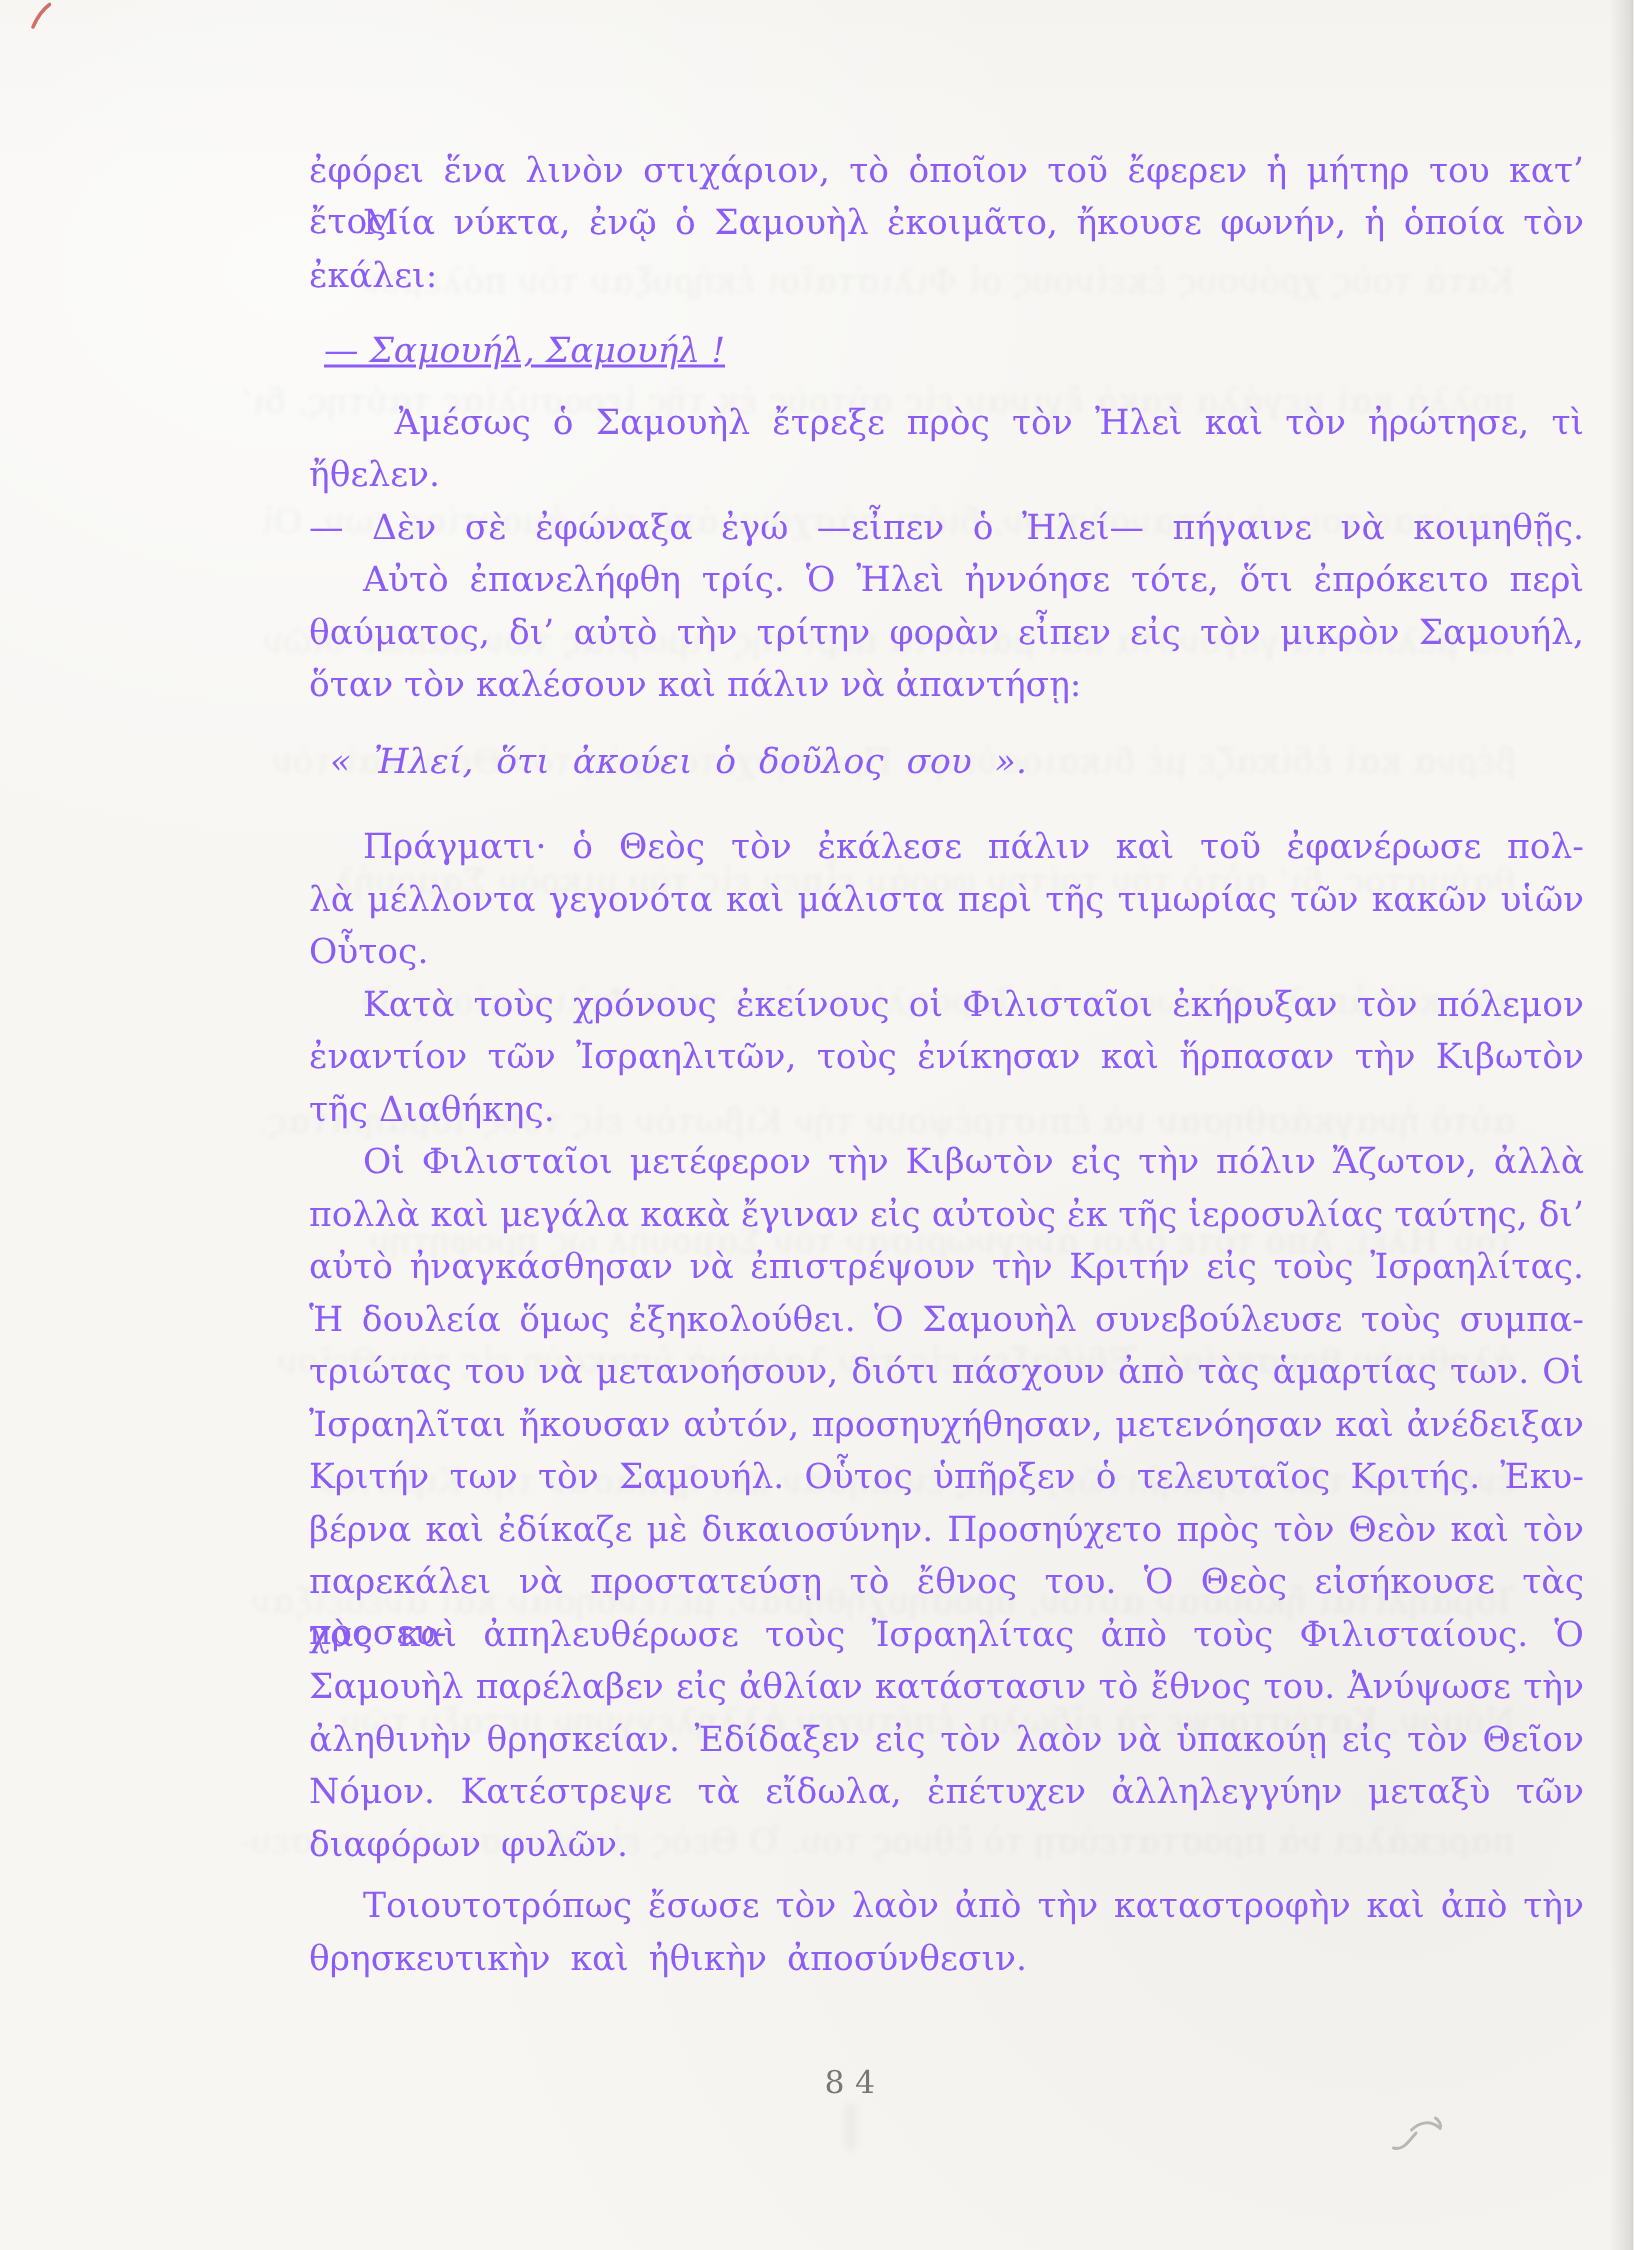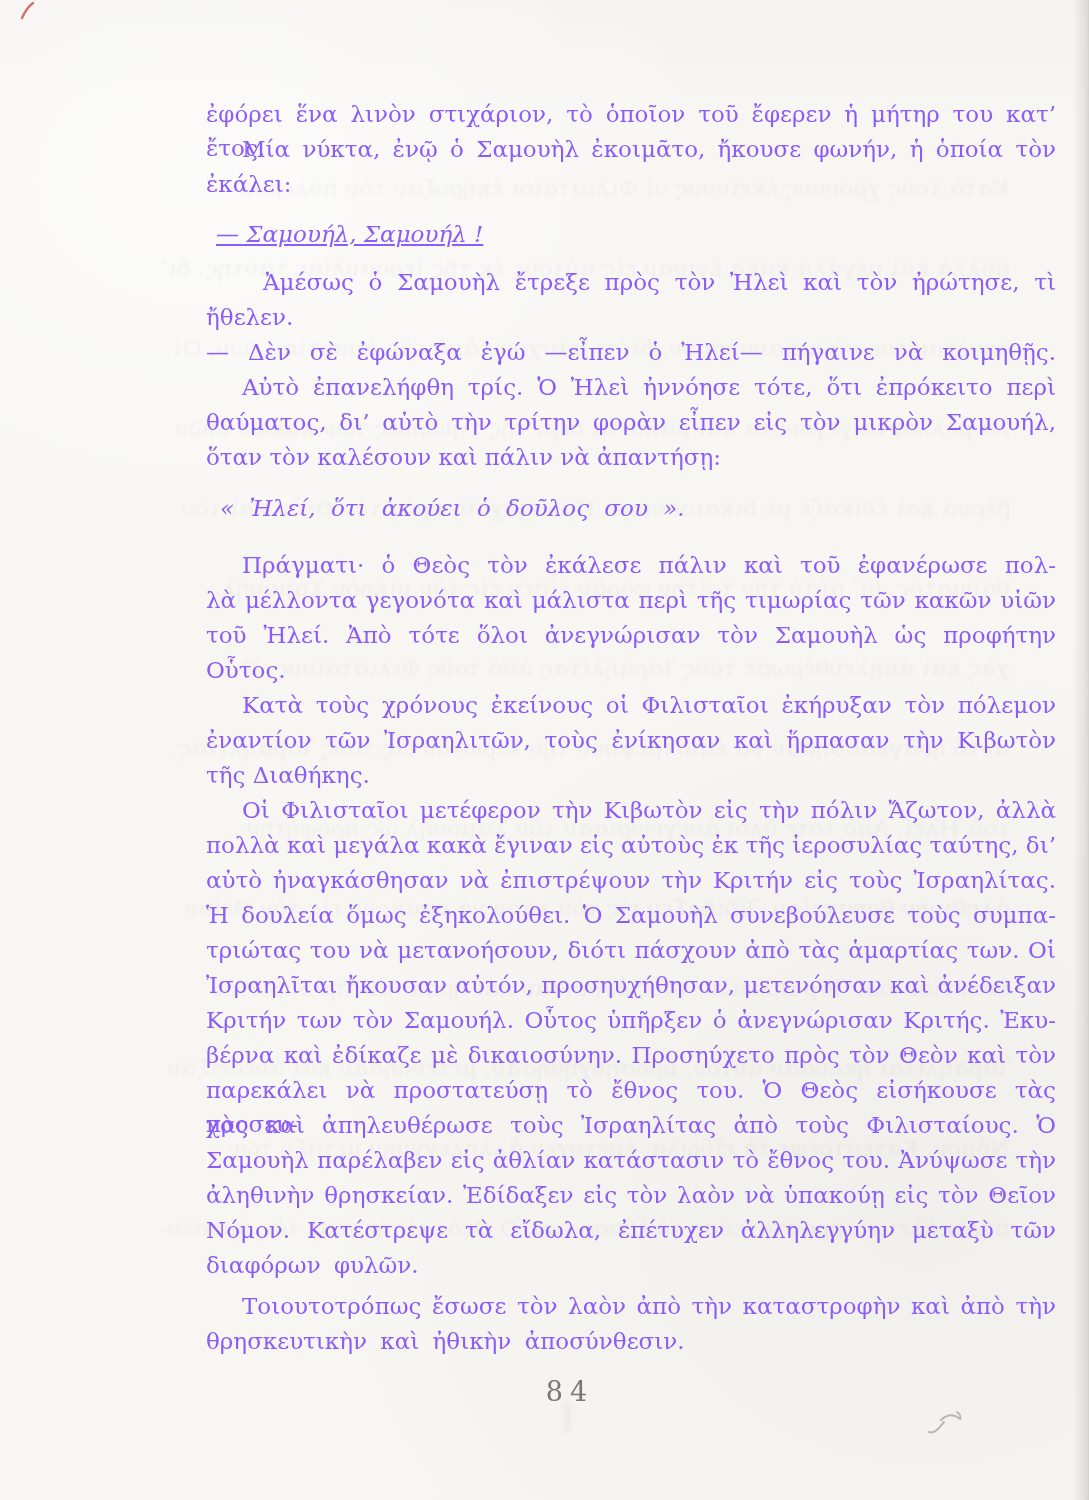--- a/index.html
+++ b/index.html
@@ -53,21 +53,21 @@
   .wsp8{word-spacing:8px;}
   .wsp6{word-spacing:6px;}
   .mt15{margin-top:15px;text-decoration:underline;}
   .mt13{margin-top:13px;}
   .mt16{margin-top:16px;}
   .mt22{margin-top:22px;}
   .mt6{margin-top:6px;}
   .folio{
     position:absolute;left:520px;top:1376px;width:100px;z-index:1;
     text-align:center;color:#7a7873;
-    font-size:27px;letter-spacing:7px;
+    font-size:21px;letter-spacing:7px;
   }
   .folio-smudge{
     position:absolute;left:563px;top:1402px;width:8px;height:32px;z-index:1;
     background:#8a887f;opacity:0.07;filter:blur(2px);border-radius:4px;
   }
   .red-marks{position:absolute;left:14px;top:0;z-index:2;opacity:0.8;}
   .pencil-mark{position:absolute;left:926px;top:1406px;z-index:1;opacity:0.65;}
 </style>
 </head>
 <body>
@@ -104,32 +104,31 @@
   <div class="line it ind-sm mt15 end">— Σαμουήλ,  Σαμουήλ !</div>
   <div class="line ind-lg mt13">Ἀμέσως ὁ Σαμουὴλ ἔτρεξε πρὸς τὸν Ἠλεὶ καὶ τὸν ἠρώτησε, τὶ</div>
   <div class="line end">ἤθελεν.</div>
   <div class="line">— Δὲν σὲ ἐφώναξα ἐγώ —εἶπεν ὁ Ἠλεί— πήγαινε νὰ κοιμηθῇς.</div>
   <div class="line ind">Αὐτὸ ἐπανελήφθη τρίς. Ὁ Ἠλεὶ ἠννόησε τότε, ὅτι ἐπρόκειτο περὶ</div>
   <div class="line">θαύματος, δι’ αὐτὸ τὴν τρίτην φορὰν εἶπεν εἰς τὸν μικρὸν Σαμουήλ,</div>
   <div class="line end">ὅταν τὸν καλέσουν καὶ πάλιν νὰ ἀπαντήσῃ:</div>
   <div class="line it ind-q mt16 end wsp8">« Ἠλεί, ὅτι ἀκούει ὁ δοῦλος σου ».</div>
   <div class="line ind mt22">Πράγματι· ὁ Θεὸς τὸν ἐκάλεσε πάλιν καὶ τοῦ ἐφανέρωσε πολ-</div>
   <div class="line">λὰ μέλλοντα γεγονότα καὶ μάλιστα περὶ τῆς τιμωρίας τῶν κακῶν υἱῶν</div>
-  <div class="line">τοῦ Ἠλεί. Ἀπὸ τότε ὅλοι ἀνεγνώρισαν τὸν Σαμουὴλ ὡς προφήτην</div>
   <div class="line end">Οὗτος.</div>
   <div class="line ind">Κατὰ τοὺς χρόνους ἐκείνους οἱ Φιλισταῖοι ἐκήρυξαν  τὸν πόλεμον</div>
   <div class="line">ἐναντίον τῶν Ἰσραηλιτῶν, τοὺς ἐνίκησαν καὶ ἥρπασαν τὴν Κιβωτὸν</div>
   <div class="line end">τῆς Διαθήκης.</div>
   <div class="line ind">Οἱ Φιλισταῖοι μετέφερον τὴν Κιβωτὸν εἰς τὴν πόλιν Ἄζωτον, ἀλλὰ</div>
   <div class="line">πολλὰ καὶ μεγάλα κακὰ ἔγιναν εἰς αὐτοὺς ἐκ τῆς ἱεροσυλίας ταύτης, δι’</div>
   <div class="line">αὐτὸ ἠναγκάσθησαν νὰ ἐπιστρέψουν τὴν Κριτήν εἰς τοὺς Ἰσραηλίτας.</div>
   <div class="line">Ἡ δουλεία ὅμως ἐξηκολούθει. Ὁ Σαμουὴλ συνεβούλευσε τοὺς συμπα-</div>
   <div class="line">τριώτας του νὰ μετανοήσουν, διότι πάσχουν ἀπὸ τὰς ἁμαρτίας των. Οἱ</div>
   <div class="line">Ἰσραηλῖται ἤκουσαν αὐτόν, προσηυχήθησαν, μετενόησαν καὶ ἀνέδειξαν</div>
-  <div class="line">Κριτήν των τὸν Σαμουήλ. Οὗτος ὑπῆρξεν ὁ ἀνεγνώρισαν Κριτής. Ἐκυ-</div>
+  <div class="line">Κριτήν των τὸν Σαμουήλ. Οὗτος ὑπῆρξεν ὁ τελευταῖος Κριτής. Ἐκυ-</div>
   <div class="line">βέρνα καὶ ἐδίκαζε μὲ δικαιοσύνην. Προσηύχετο πρὸς τὸν Θεὸν καὶ τὸν</div>
   <div class="line">παρεκάλει νὰ προστατεύσῃ τὸ ἔθνος του. Ὁ Θεὸς εἰσήκουσε τὰς προσευ-</div>
   <div class="line">χὰς καὶ ἀπηλευθέρωσε τοὺς Ἰσραηλίτας ἀπὸ τοὺς Φιλισταίους. Ὁ</div>
   <div class="line">Σαμουὴλ παρέλαβεν εἰς ἀθλίαν κατάστασιν τὸ ἔθνος του. Ἀνύψωσε τὴν</div>
   <div class="line">ἀληθινὴν θρησκείαν. Ἐδίδαξεν εἰς τὸν λαὸν νὰ ὑπακούῃ εἰς τὸν Θεῖον</div>
   <div class="line">Νόμον. Κατέστρεψε τὰ εἴδωλα, ἐπέτυχεν ἀλληλεγγύην μεταξὺ τῶν</div>
   <div class="line end wsp6">διαφόρων φυλῶν.</div>
   <div class="line ind mt6">Τοιουτοτρόπως ἔσωσε τὸν λαὸν ἀπὸ τὴν καταστροφὴν καὶ ἀπὸ τὴν</div>
   <div class="line end wsp6">θρησκευτικὴν καὶ ἠθικὴν ἀποσύνθεσιν.</div>
 </div>

